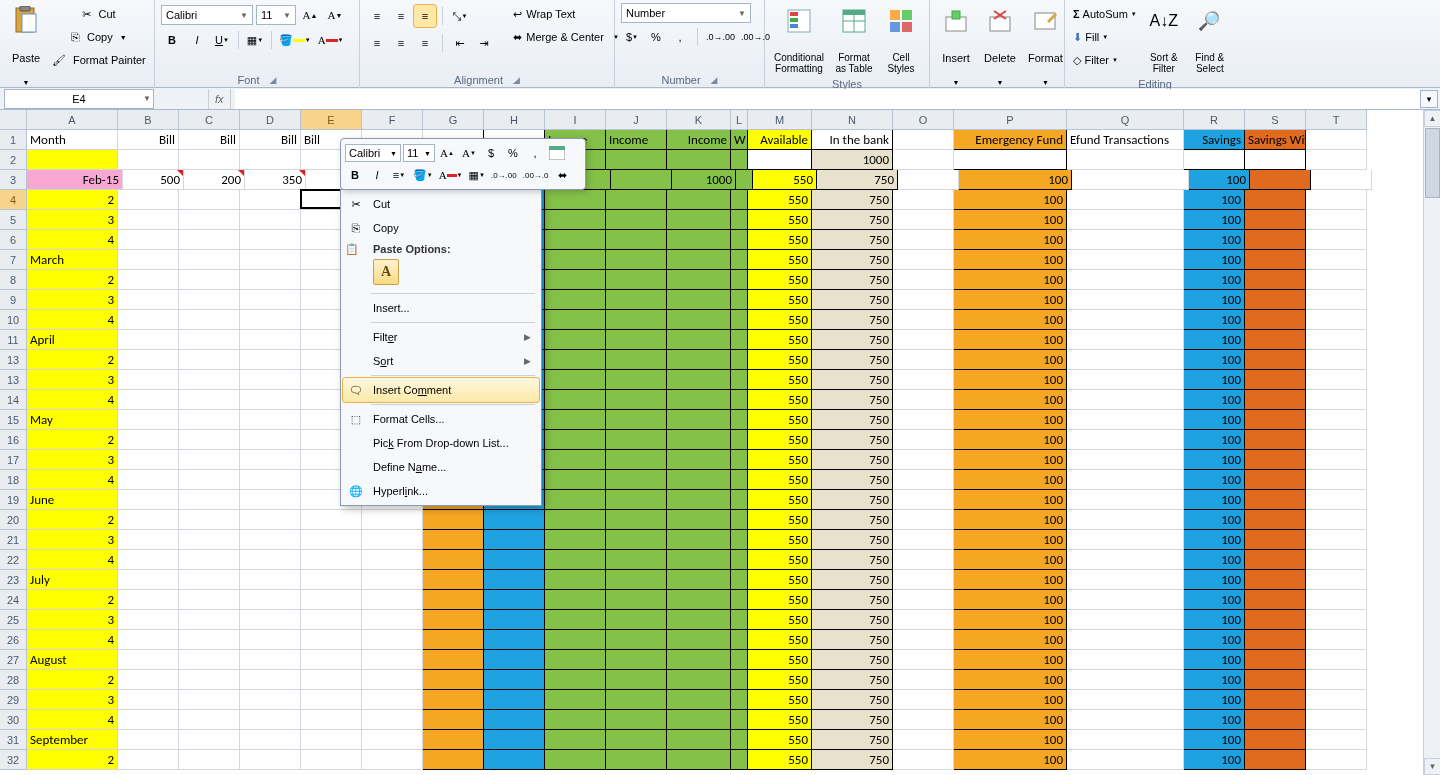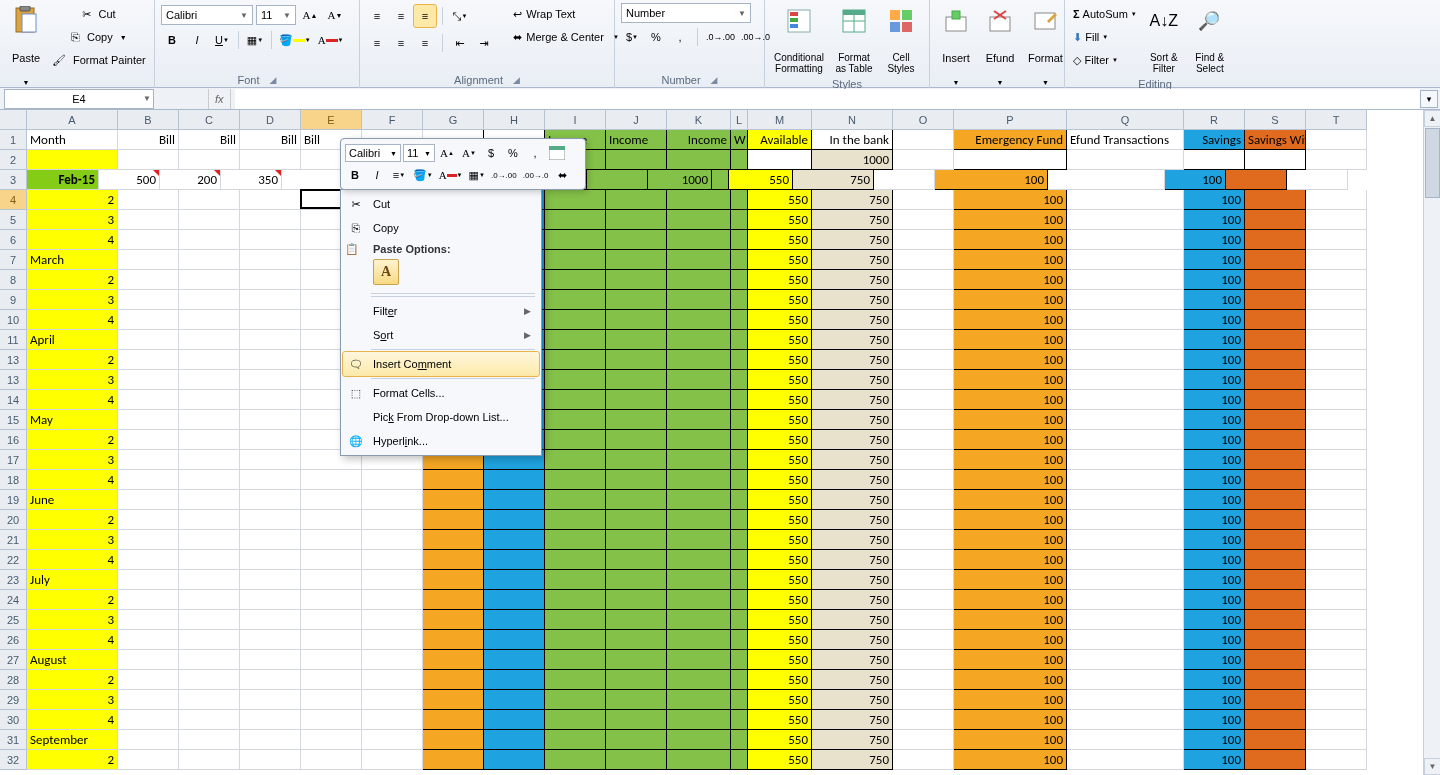--- a/index.html
+++ b/index.html
@@ -252,21 +252,21 @@
           <span style="font-size:7px">▼</span>
         </div>
       <div class="big-btn">
           <div class="big-icon">
             <svg width="24" height="24">
               <rect x="2" y="8" width="20" height="14" fill="#fff" stroke="#888"></rect>
               <line x1="6" y1="2" x2="18" y2="10" stroke="#d44" stroke-width="2"></line>
               <line x1="18" y1="2" x2="6" y2="10" stroke="#d44" stroke-width="2"></line>
             </svg>
           </div>
-          <span>Efund</span>
+          <span>Delete</span>
           <span style="font-size:7px">▼</span>
         </div>
       <div class="big-btn">
           <div class="big-icon">
             <svg width="24" height="24">
               <rect x="2" y="4" width="20" height="16" fill="#fff" stroke="#888"></rect>
               <path d="M14 12 L22 4 L24 6 L16 14 Z" fill="#d9a441"></path>
             </svg>
           </div>
           <span>Format</span>
@@ -422,21 +422,21 @@
         <div class="cell" style="width: 64px; border-bottom: 1px solid rgb(0, 0, 0); border-right: 1px solid rgb(0, 0, 0);"></div>
         <div class="cell r" style="width: 81px; background: rgb(232, 226, 204); border-bottom: 1px solid rgb(0, 0, 0); border-right: 1px solid rgb(0, 0, 0);">1000</div>
         <div class="cell" style="width: 61px;"></div>
         <div class="cell" style="width: 113px; border-bottom: 1px solid rgb(0, 0, 0); border-right: 1px solid rgb(0, 0, 0);"></div>
         <div class="cell" style="width: 117px;"></div>
         <div class="cell" style="width: 61px; border-bottom: 1px solid rgb(0, 0, 0); border-right: 1px solid rgb(0, 0, 0);"></div>
         <div class="cell" style="width: 61px; border-bottom: 1px solid rgb(0, 0, 0); border-right: 1px solid rgb(0, 0, 0);"></div>
         <div class="cell" style="width: 61px;"></div>
       </div>
       <div class="row">
-        <div class="cell r" style="width: 72px; background: #84cc16; font-weight: bold;">Feb-15</div>
+        <div class="cell r" style="width: 96px; background: #f9a8d4;">Feb-15</div>
         <div class="cell r comment" style="width: 61px;">500</div>
         <div class="cell r comment" style="width: 61px;">200</div>
         <div class="cell r comment" style="width: 61px;">350</div>
         <div class="cell" style="width: 61px;"></div>
         <div class="cell" style="width: 61px;"></div>
         <div class="cell" style="width: 61px; background: rgb(245, 166, 35); border-bottom: 1px solid rgb(0, 0, 0); border-right: 1px solid rgb(0, 0, 0);"></div>
         <div class="cell" style="width: 61px; background: rgb(31, 163, 224); border-bottom: 1px solid rgb(0, 0, 0); border-right: 1px solid rgb(0, 0, 0);"></div>
         <div class="cell" style="width: 61px; background: rgb(132, 193, 72); border-bottom: 1px solid rgb(0, 0, 0); border-right: 1px solid rgb(0, 0, 0);"></div>
         <div class="cell" style="width: 61px; background: rgb(132, 193, 72); border-bottom: 1px solid rgb(0, 0, 0); border-right: 1px solid rgb(0, 0, 0);"></div>
         <div class="cell r" style="width: 64px; background: rgb(132, 193, 72); border-bottom: 1px solid rgb(0, 0, 0); border-right: 1px solid rgb(0, 0, 0);">1000</div>
@@ -1148,20 +1148,23 @@
     </div>
   <div class="menu-item">
       <span class="icon-slot">⎘</span>
       <span>Copy</span>
     </div>
   <div class="menu-section"><span class="icon-slot" style="left:4px;position:absolute">📋</span><b>Paste Options:</b></div>
   <div class="paste-opt">
       <div class="paste-btn">A</div>
     </div>
   <div class="menu-sep"></div>
+  <div class="menu-item">
+      <span>Insert...</span>
+    </div>
   <div class="menu-sep"></div>
   <div class="menu-item">
       <span>Filt<span class="underline-acc">e</span>r</span>
       <span class="sub">▶</span>
     </div>
   <div class="menu-item">
       <span>S<span class="underline-acc">o</span>rt</span>
       <span class="sub">▶</span>
     </div>
   <div class="menu-sep"></div>
@@ -1171,16 +1174,19 @@
     </div>
   <div class="menu-sep"></div>
   <div class="menu-item">
       <span class="icon-slot">⬚</span>
       <span>Format Cells...</span>
     </div>
   <div class="menu-item">
       <span>Pic<span class="underline-acc">k</span> From Drop-down List...</span>
     </div>
   <div class="menu-item">
+      <span>Define N<span class="underline-acc">a</span>me...</span>
+    </div>
+  <div class="menu-item">
       <span class="icon-slot">🌐</span>
       <span>Hyperl<span class="underline-acc">i</span>nk...</span>
     </div>
 </div>
 
 </body></html>

